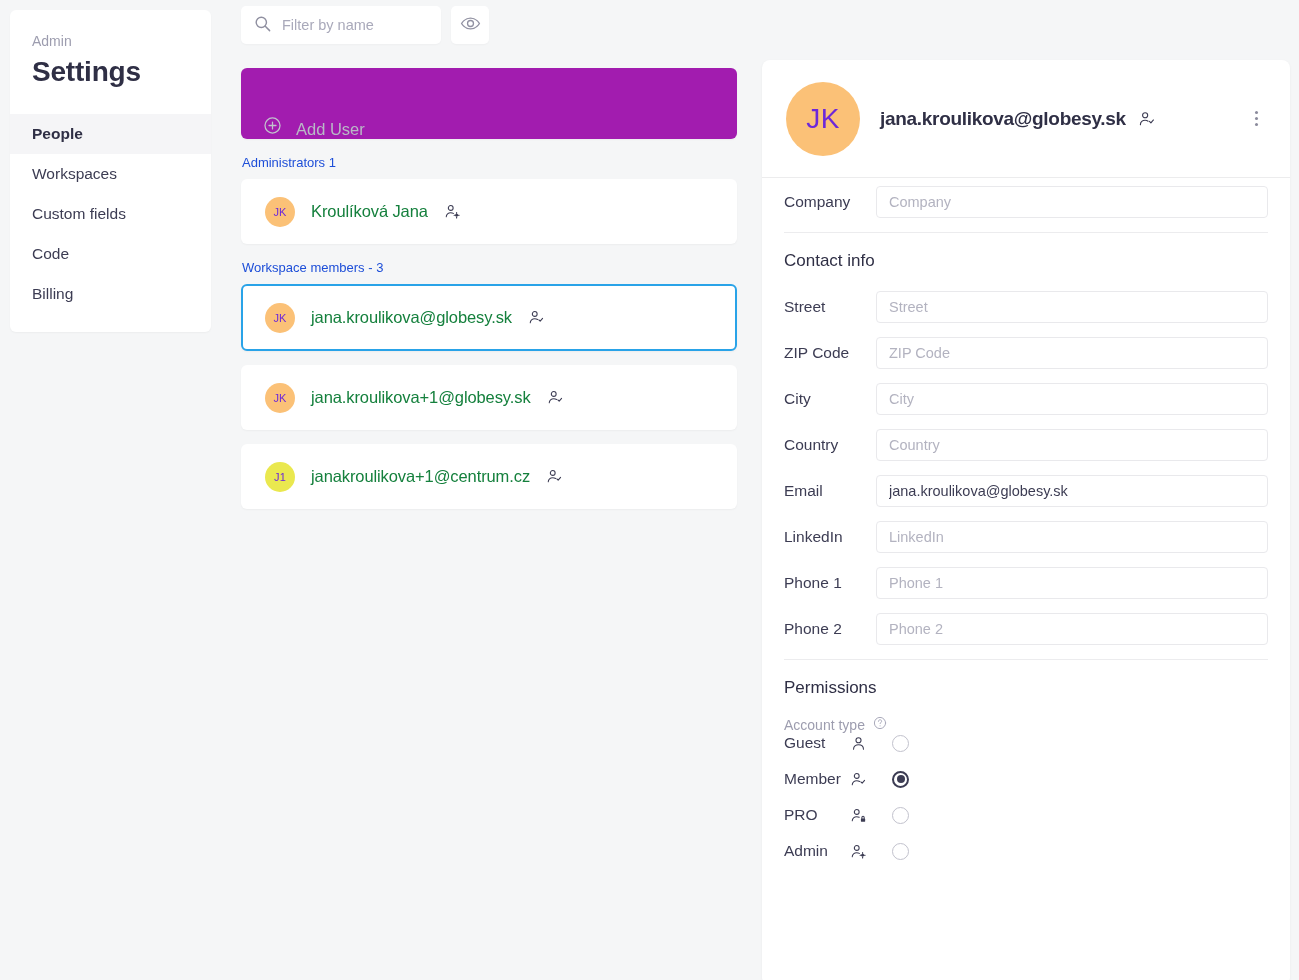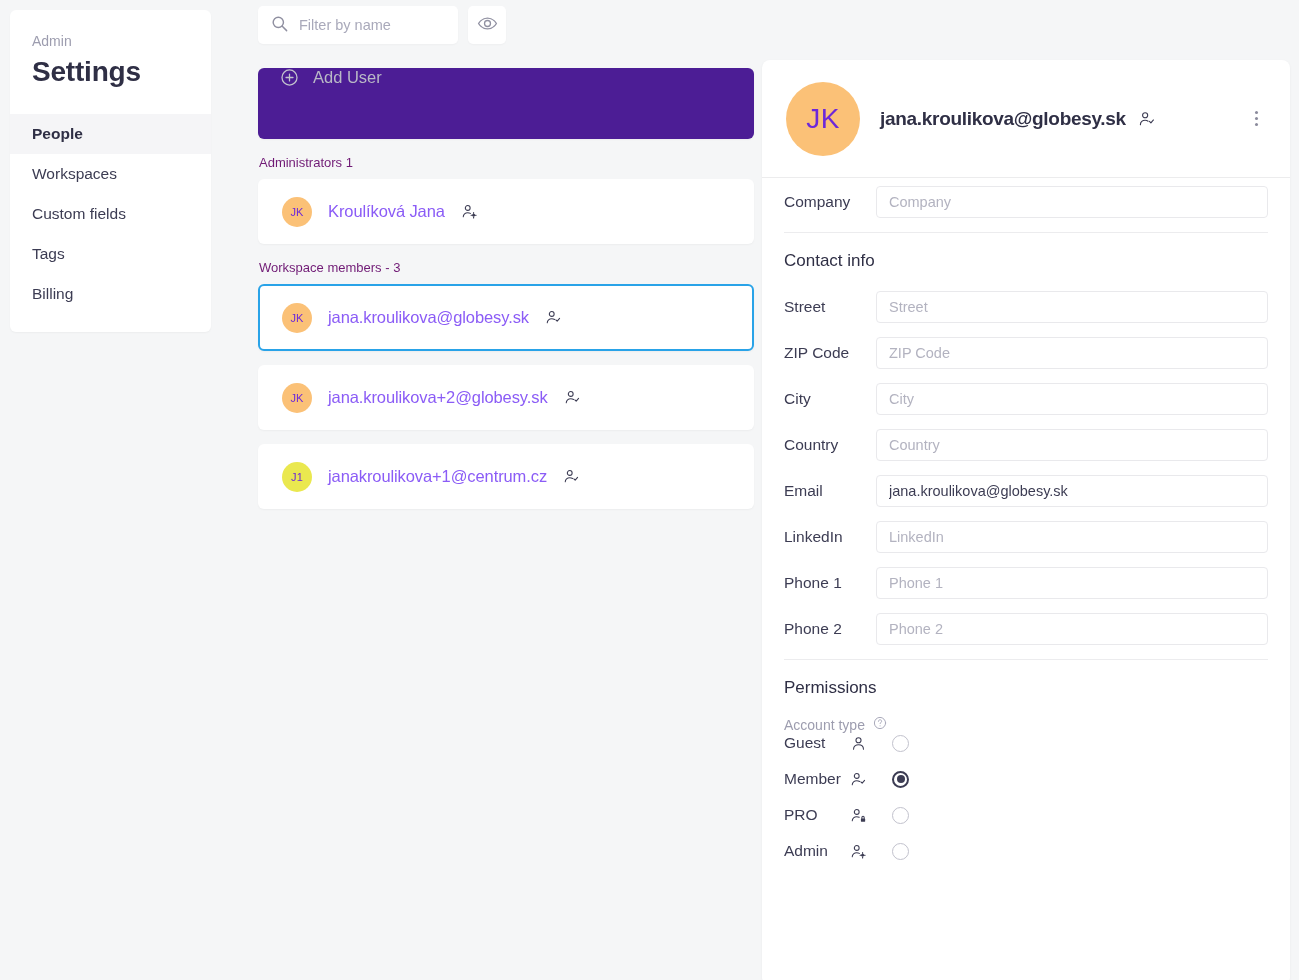--- a/index.html
+++ b/index.html
@@ -45,21 +45,21 @@
     line-height: 22px;
     cursor: pointer;
   }
   .nav-item.active {
     background: #f5f5f7;
     font-weight: bold;
     color: #2f2f45;
   }
 
   
-  .mid { position: absolute; left: 258px; top: 6px; width: 496px; }
+  .mid { position: absolute; left: 241px; top: 6px; width: 496px; }
 
   .filter-row { display: flex; align-items: center; gap: 10px; }
   .search-box {
     width: 200px;
     flex: 0 0 200px;
     height: 38px;
     background: #ffffff;
     border-radius: 5px;
     display: flex;
     align-items: center;
@@ -83,37 +83,37 @@
     background: #ffffff;
     border-radius: 5px;
     display: flex; align-items: center; justify-content: center;
     cursor: pointer;
     box-shadow: 0 1px 2px rgba(0,0,0,0.03);
   }
 
   .add-user-card {
     margin-top: 24px;
     height: 71px;
-    background: #4c1d95;
+    background: #a21caf;
     border-radius: 6px;
     display: flex;
-    align-items: flex-start;
+    align-items: flex-end;
     padding-left: 22px;
     gap: 14px;
     cursor: pointer;
     box-shadow: 0 1px 2px rgba(0,0,0,0.04);
   }
   .add-user-label {
     font-size: 16.5px;
     color: #b9b9c6;
   }
 
   .group-label {
     font-size: 13px;
-    color: #701a75;
+    color: #1d4ed8;
     margin: 16px 0 8px 1px;
     line-height: 16px;
   }
 
   .user-card {
     height: 65px;
     background: #ffffff;
     border-radius: 6px;
     display: flex;
     align-items: center;
@@ -123,21 +123,21 @@
     cursor: pointer;
     border: 2px solid transparent;
     box-shadow: 0 1px 2px rgba(0,0,0,0.04);
   }
   .user-card.selected {
     border: 2px solid #29a3e8;
     height: 67px;
   }
   .user-card .uname {
     font-size: 16.5px;
-    color: #8b5cf6;
+    color: #15803d;
     letter-spacing: -0.1px;
   }
   .user-card.admin-card .uname { font-weight: normal; }
 
   .avatar {
     width: 30px; height: 30px;
     border-radius: 50%;
     display: flex; align-items: center; justify-content: center;
     font-size: 11px;
     color: #6d28d9;
@@ -259,21 +259,21 @@
 
 <div class="page">
 
   <div class="sidebar">
     <div class="sidebar-eyebrow">Admin</div>
     <div class="sidebar-title">Settings</div>
     <div class="sidebar-nav">
       <div class="nav-item active">People</div>
       <div class="nav-item">Workspaces</div>
       <div class="nav-item">Custom fields</div>
-      <div class="nav-item">Tags</div>
+      <div class="nav-item">Code</div>
       <div class="nav-item">Billing</div>
     </div>
   </div>
 
   <div class="mid">
 
     <div class="filter-row">
       <div class="search-box">
         <span>
           <svg width="19" height="19" viewBox="0 0 24 24" fill="none" stroke="#8f8fa0" stroke-width="1.8" stroke-linecap="round">
@@ -328,21 +328,21 @@
         <svg width="17" height="17" viewBox="0 0 24 24" fill="none" stroke="#3c3c53" stroke-width="1.5" stroke-linecap="round" stroke-linejoin="round">
           <circle cx="9.5" cy="7" r="3.4"></circle>
           <path d="M3.2 19.5c0-3.6 2.8-5.8 6.3-5.8 1.5 0 2.9.4 4 1.2"></path>
           <path d="M15.3 15.2l1.9 2 3.4-3.9"></path>
         </svg>
       </span>
     </div>
 
     <div class="user-card">
       <span class="avatar" style="background:#fbc177">JK</span>
-      <span class="uname">jana.kroulikova+2@globesy.sk</span>
+      <span class="uname">jana.kroulikova+1@globesy.sk</span>
       <span class="row-icon">
         <svg width="17" height="17" viewBox="0 0 24 24" fill="none" stroke="#3c3c53" stroke-width="1.5" stroke-linecap="round" stroke-linejoin="round">
           <circle cx="9.5" cy="7" r="3.4"></circle>
           <path d="M3.2 19.5c0-3.6 2.8-5.8 6.3-5.8 1.5 0 2.9.4 4 1.2"></path>
           <path d="M15.3 15.2l1.9 2 3.4-3.9"></path>
         </svg>
       </span>
     </div>
 
     <div class="user-card">

